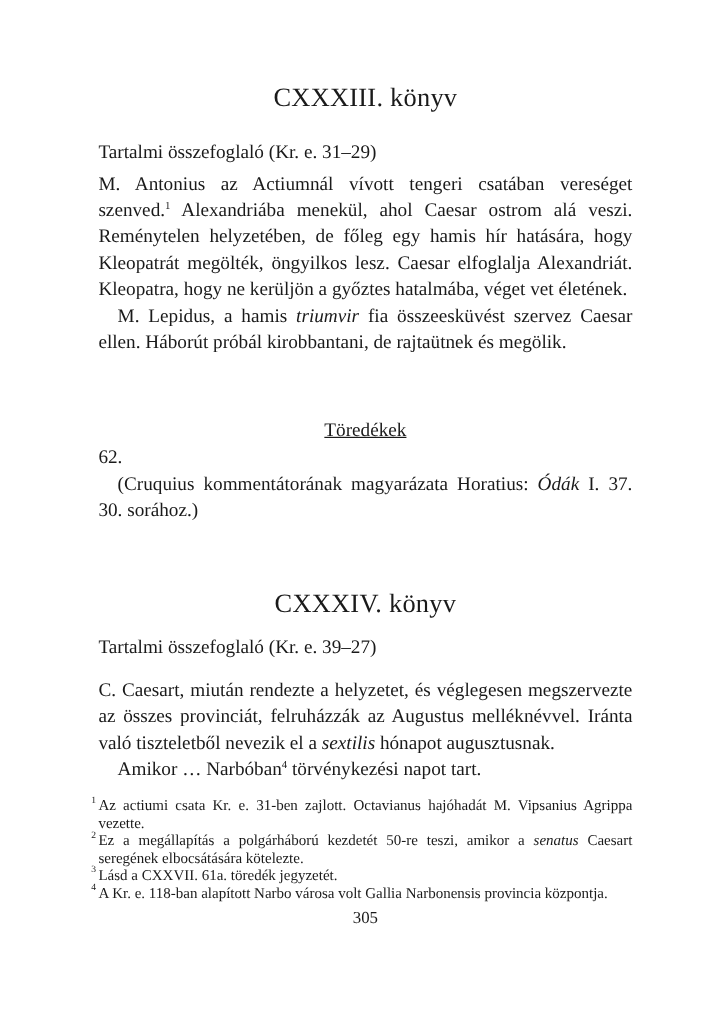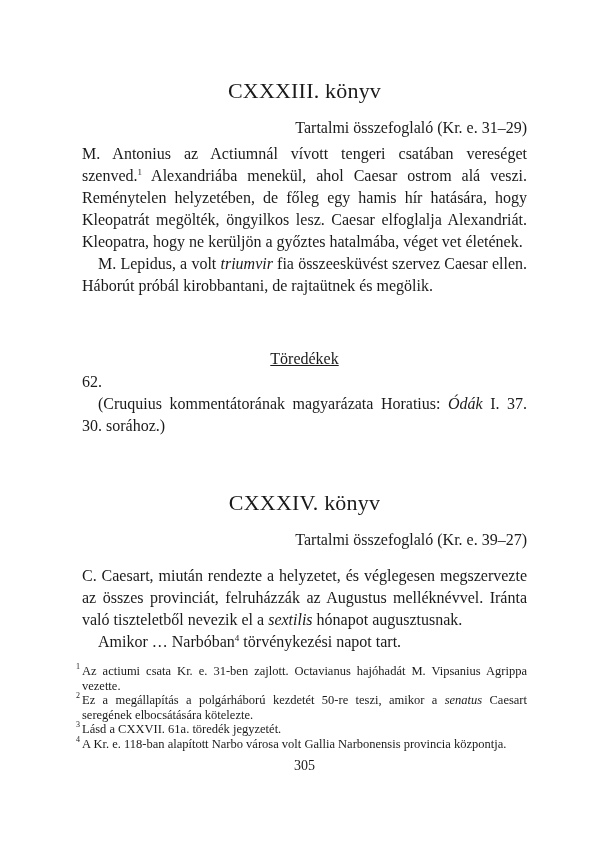--- a/index.html
+++ b/index.html
@@ -26,21 +26,21 @@
       left: 0; width: 445px;
       text-align: center;
       font-size: 22px;
       letter-spacing: 0.2px;
       margin: 0;
       font-weight: normal;
     }
     .summary-title {
       position: absolute;
       left: 0; width: 445px;
-      text-align: right;
+      text-align: left;
       font-size: 16px;
       margin: 0;
       font-weight: normal;
     }
     .body-block {
       position: absolute;
       left: 0;
       width: 445px;
       font-size: 16px;
       line-height: 22px;
@@ -95,26 +95,26 @@
       top: 758px;
       text-align: center;
       font-size: 14px;
     }
   </style>
 </head>
 <body>
 
 <div class="page">
 
-  <h1 class="book-title" style="top:78px;">CXXXIII. könyv</h1>
+  <h1 class="book-title" style="top:68px;">CXXXIII. könyv</h1>
   <h2 class="summary-title" style="top:119px;">Tartalmi összefoglaló (Kr. e. 31–29)</h2>
 
   <div class="body-block" style="top:143px;">
     <p><span>M. Antonius az Actiumnál vívott tengeri csatában vereséget szenved.</span><sup>1</sup><span> Alexandriába menekül, ahol Caesar ostrom alá veszi. Reménytelen helyzetében, de főleg egy hamis hír hatására, hogy Kleopatrát megölték, öngyilkos lesz. Caesar elfoglalja Alexandriát. Kleopatra, hogy ne kerüljön a győztes hatalmába, véget vet életének.</span></p>
-    <p class="indent"><span>M. Lepidus, a volt </span><em>triumvir</em><span> fia összeesküvést szervez Caesar ellen. Háborút próbál kirobbantani, de rajtaütnek és megölik.</span></p>
+    <p class="indent"><span>M. Lepidus, a hamis </span><em>triumvir</em><span> fia összeesküvést szervez Caesar ellen. Háborút próbál kirobbantani, de rajtaütnek és megölik.</span></p>
   </div>
 
   <h3 class="section-heading" style="top:350px;text-decoration:underline;">Töredékek</h3>
 
   <div class="body-block" style="top:371px;">
     <p class="fragment-number">62.</p>
     <p class="indent"><span>(Cruquius kommentátorának magyarázata Horatius: </span><em>Ódák</em><span> I. 37. 30. sorához.)</span></p>
   </div>
 
   <h1 class="book-title" style="top:490px;">CXXXIV. könyv</h1>

